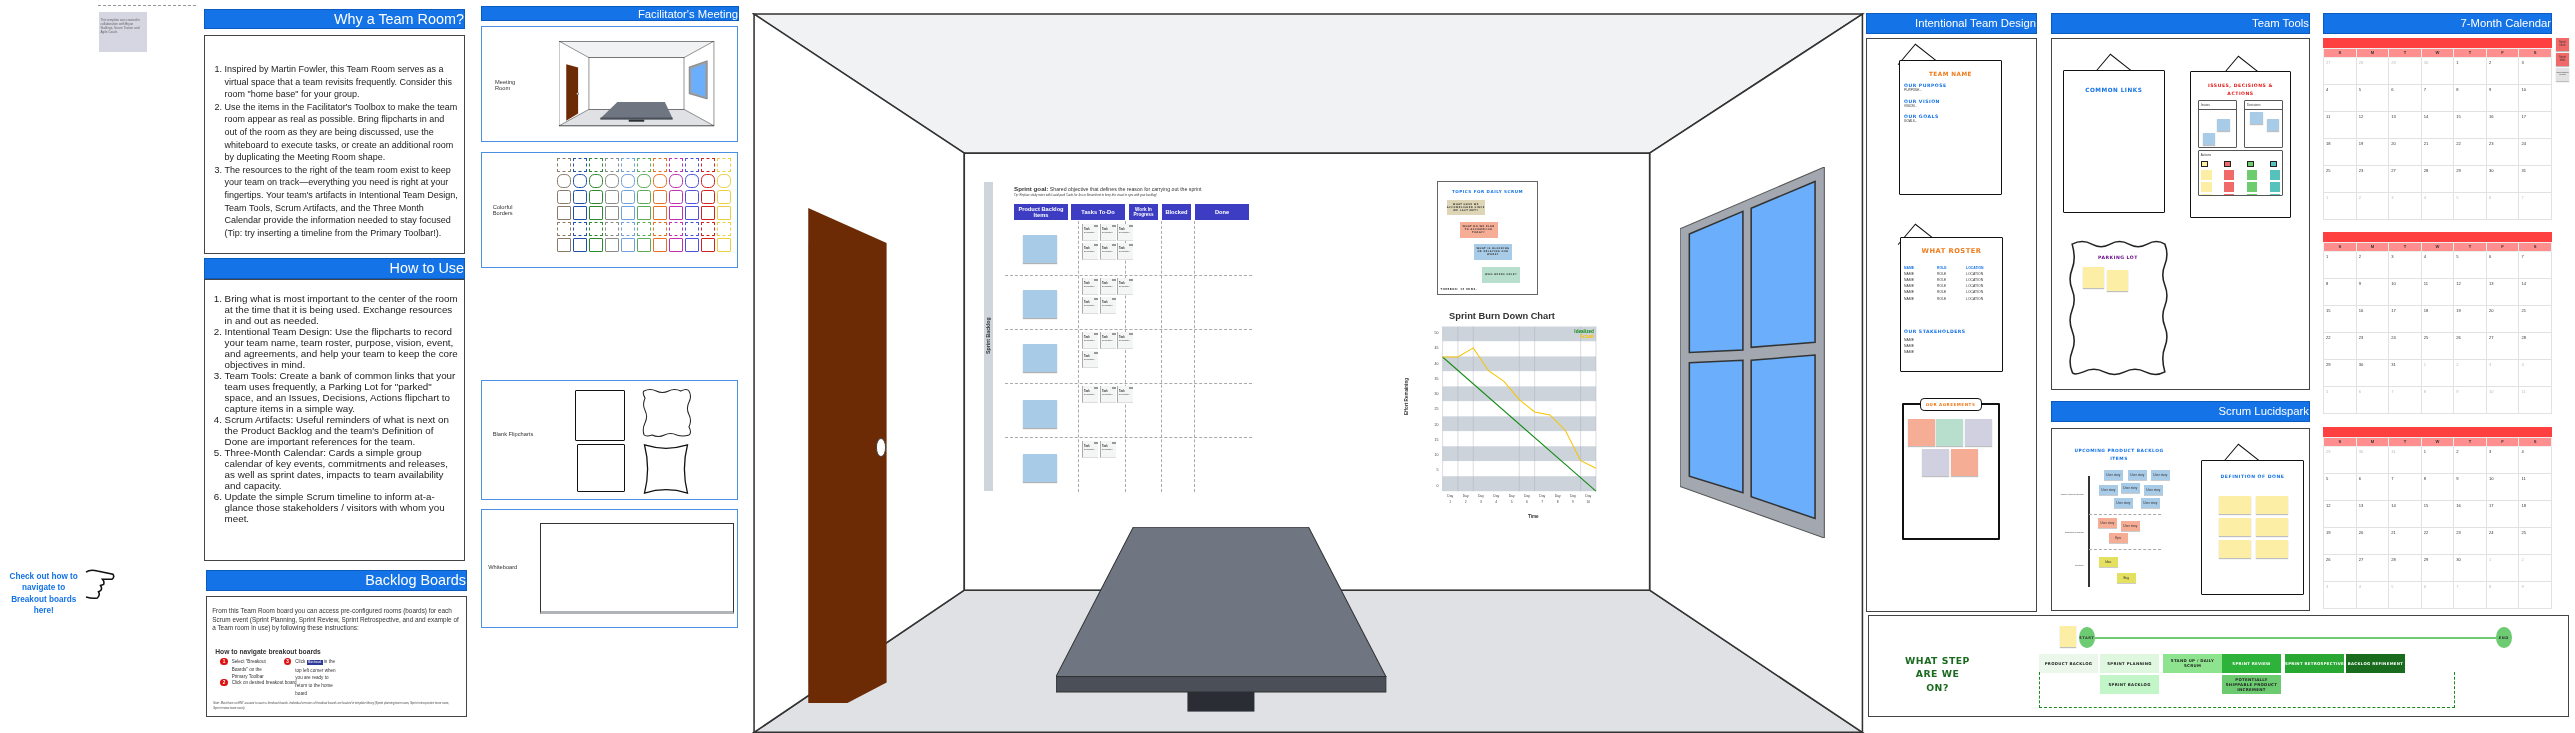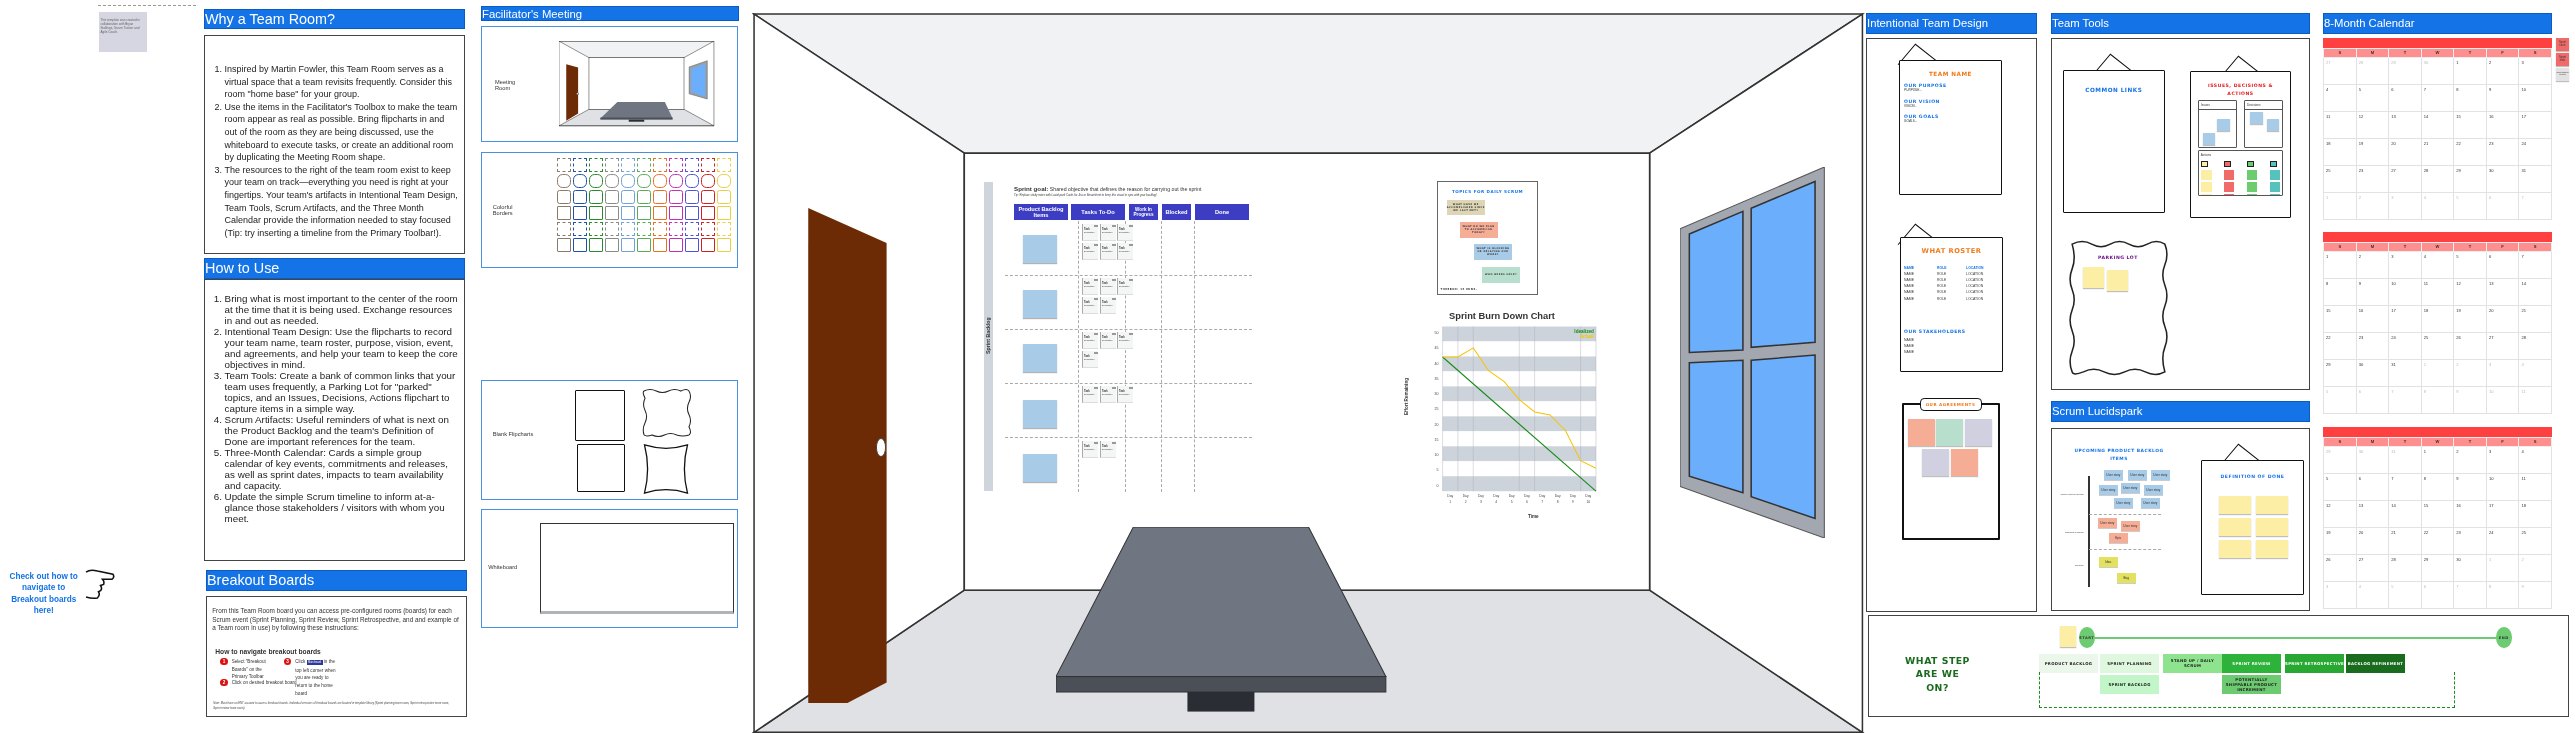--- a/index.html
+++ b/index.html
@@ -1,18 +1,18 @@
 <!DOCTYPE html>
 <html style="font-size:8.2px"><head>
 <meta charset="utf-8">
 <style>
 *{box-sizing:border-box;margin:0;padding:0}
 html,body{width:2576px;height:733px;overflow:hidden;background:#fff;font-family:"Liberation Sans",sans-serif;color:#333}
 .abs{position:absolute}
-.hdr{position:absolute;background:#1473e6;color:#fff;text-align:left;font-size:14.4px;line-height:19.6px;height:20.6px;border:0.5px solid #0b5cc2}
+.hdr{position:absolute;background:#1473e6;color:#fff;text-align:right;font-size:14.4px;line-height:19.6px;height:20.6px;border:0.5px solid #0b5cc2}
 .panel{position:absolute;border:0.5px solid #444;background:#fff}
 .bpanel{position:absolute;border:0.8px solid #4a90e2;background:#fff}
 ol.steps{padding-left:15.5px;font-size:10px;line-height:12.6px;color:#222}
 .sketch{font-family:"DejaVu Sans",sans-serif;font-weight:bold;letter-spacing:0.5px}
 .flip{position:absolute;border:1.5px solid #111;background:#fff;border-radius:1px}
 .sticky{position:absolute;box-shadow:0 1px 1px rgba(0,0,0,.25)}
 .cal{position:absolute;width:229px}
 .cal .bar{height:9.8px;background:#ff4040}
 .cal table{width:100%;border-collapse:collapse;table-layout:fixed}
 .cal th{background:#ff8e8e;font-size:4.1px;height:9.3px;border:0.5px solid #eee;color:#333}
@@ -39,32 +39,32 @@
     <li>Use the items in the Facilitator's Toolbox to make the team room appear as real as possible. Bring flipcharts in and out of the room as they are being discussed, use the whiteboard to execute tasks, or create an additional room by duplicating the Meeting Room shape.</li>
     <li>The resources to the right of the team room exist to keep your team on track—everything you need is right at your fingertips. Your team's artifacts in Intentional Team Design, Team Tools, Scrum Artifacts, and the Three Month Calendar provide the information needed to stay focused (Tip: try inserting a timeline from the Primary Toolbar!).</li>
   </ol>
 </div>
 
 <div class="hdr" style="left:204px;top:258px;width:261px">How to Use</div>
 <div class="panel" style="left:204px;top:279px;width:261px;height:282px;padding:13.4px 6.2px 0 4.1px">
   <ol class="steps" style="font-size:9.8px;line-height:11px">
     <li>Bring what is most important to the center of the room at the time that it is being used. Exchange resources in and out as needed.</li>
     <li>Intentional Team Design: Use the flipcharts to record your team name, team roster, purpose, vision, event, and agreements, and help your team to keep the core objectives in mind.</li>
-    <li>Team Tools: Create a bank of common links that your team uses frequently, a Parking Lot for "parked" topics, and an Issues, Decisions, Actions flipchart to capture items in a simple way.</li>
+    <li>Team Tools: Create a bank of common links that your team uses frequently, a Parking Lot for "parked" space, and an Issues, Decisions, Actions flipchart to capture items in a simple way.</li>
     <li>Scrum Artifacts: Useful reminders of what is next on the Product Backlog and the team's Definition of Done are important references for the team.</li>
     <li>Three-Month Calendar: Cards a simple group calendar of key events, commitments and releases, as well as sprint dates, impacts to team availability and capacity.</li>
     <li>Update the simple Scrum timeline to inform at-a-glance those stakeholders / visitors with whom you meet.</li>
   </ol>
 </div>
 
 <div class="abs" style="left:5.2px;top:571px;width:77px;text-align:center;color:#1473e6;font-weight:bold;font-size:8.2px;line-height:11.3px">Check out how to navigate to Breakout boards here!</div>
 <svg class="abs" style="left:85px;top:569px" width="30" height="31" viewBox="0 0 58 60">
   <path d="M2 6 Q10 0 24 4 L54 10 Q58 16 52 20 L34 20 Q38 24 36 30 L30 32 Q34 38 30 42 L26 44 Q30 50 24 56 Q14 58 2 54" fill="none" stroke="#111" stroke-width="3"></path>
 </svg>
-<div class="hdr" style="left:206px;top:570px;width:261px">Breakout Boards</div>
+<div class="hdr" style="left:206px;top:570px;width:261px">Backlog Boards</div>
 <div class="panel" style="left:206px;top:596px;width:261px;height:121px;padding:10.3px 5.2px 0 5.2px;font-size:6.4px;line-height:8.2px">
   <div>From this Team Room board you can access pre-configured rooms (boards) for each Scrum event (Sprint Planning, Sprint Review, Sprint Retrospective, and and example of a Team room in use) by following these instructions:</div>
   <div style="margin-top:16.5px;font-weight:bold;font-size:6.7px;margin-left:3.1px">How to navigate breakout boards</div>
   <div class="abs" style="left:13.4px;top:61px;width:57px;font-size:4.6px;line-height:7.7px;display:flex;gap:4.1px">
     <span style="background:#d11;color:#fff;border-radius:50%;width:7.2px;height:7.2px;flex:none;text-align:center;font-weight:bold;line-height:7.2px">1</span>
     <span>Select "Breakout Boards" on the Primary Toolbar</span>
   </div>
   <div class="abs" style="left:13.4px;top:82px;width:77px;font-size:4.6px;line-height:7.7px;display:flex;gap:4.1px">
     <span style="background:#d11;color:#fff;border-radius:50%;width:7.2px;height:7.2px;flex:none;text-align:center;font-weight:bold;line-height:7.2px">2</span>
     <span>Click on desired breakout board</span>
@@ -469,21 +469,21 @@
     <div class="sketch" style="text-align:center;color:#1473e6;font-size:4.6px;margin-top:13.4px">DEFINITION OF DONE</div>
     <div class="sticky" style="left:17px;top:35px;width:32px;height:17.5px;background:#fdeea5"></div>
     <div class="sticky" style="left:54px;top:35px;width:32px;height:17.5px;background:#fdeea5"></div>
     <div class="sticky" style="left:17px;top:57px;width:32px;height:17.5px;background:#fdeea5"></div>
     <div class="sticky" style="left:54px;top:57px;width:32px;height:17.5px;background:#fdeea5"></div>
     <div class="sticky" style="left:17px;top:79px;width:32px;height:17.5px;background:#fdeea5"></div>
     <div class="sticky" style="left:54px;top:79px;width:32px;height:17.5px;background:#fdeea5"></div>
   </div>
 </div>
 
-<div class="hdr" style="left:2323px;top:13.4px;width:229px;height:20.6px;font-size:11.3px">8-Month Calendar</div>
+<div class="hdr" style="left:2323px;top:13.4px;width:229px;height:20.6px;font-size:11.3px">7-Month Calendar</div>
 <div id="cal0" class="cal" style="left:2323px;top:38px">
     <div class="bar"></div>
     <table>
       <tbody>
         <tr>
           <th>S</th>
           <th>M</th>
           <th>T</th>
           <th>W</th>
           <th>T</th>

